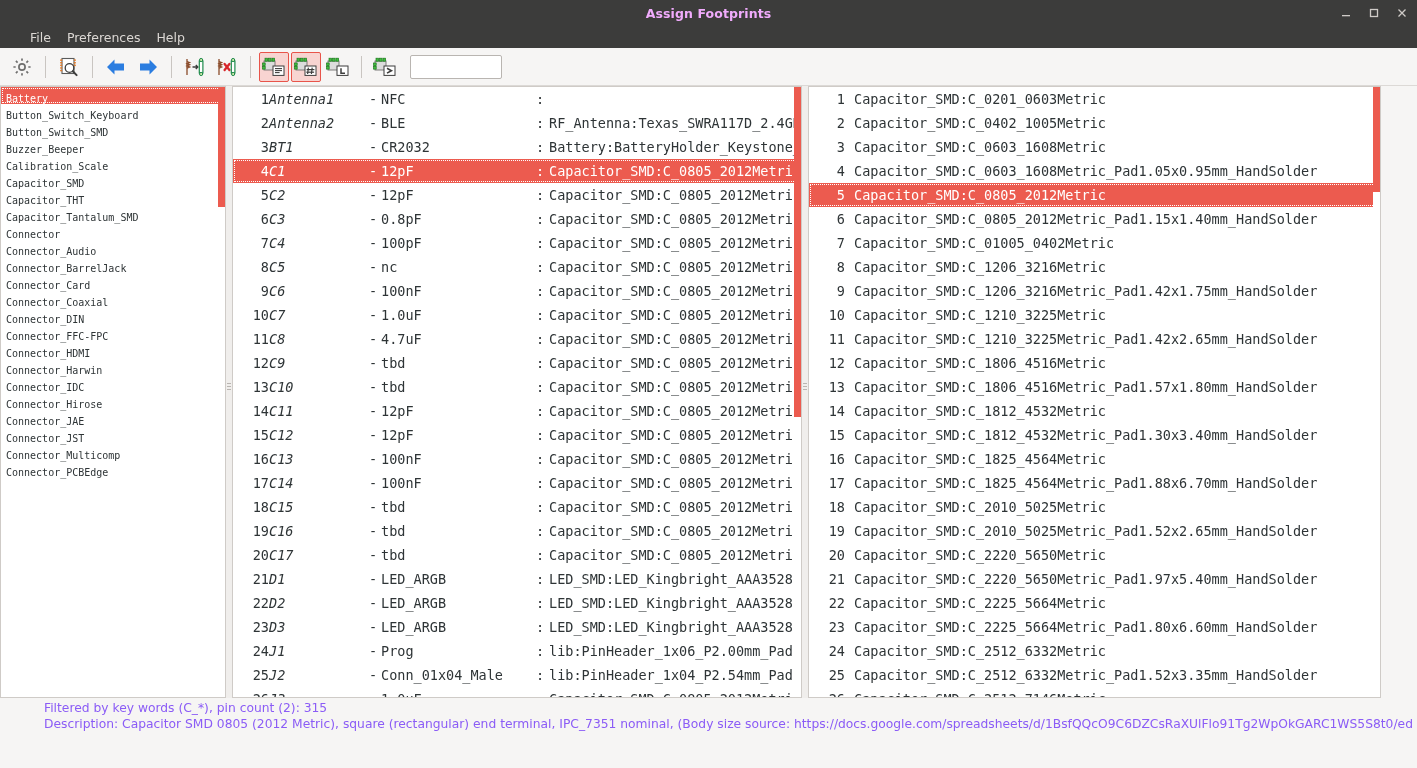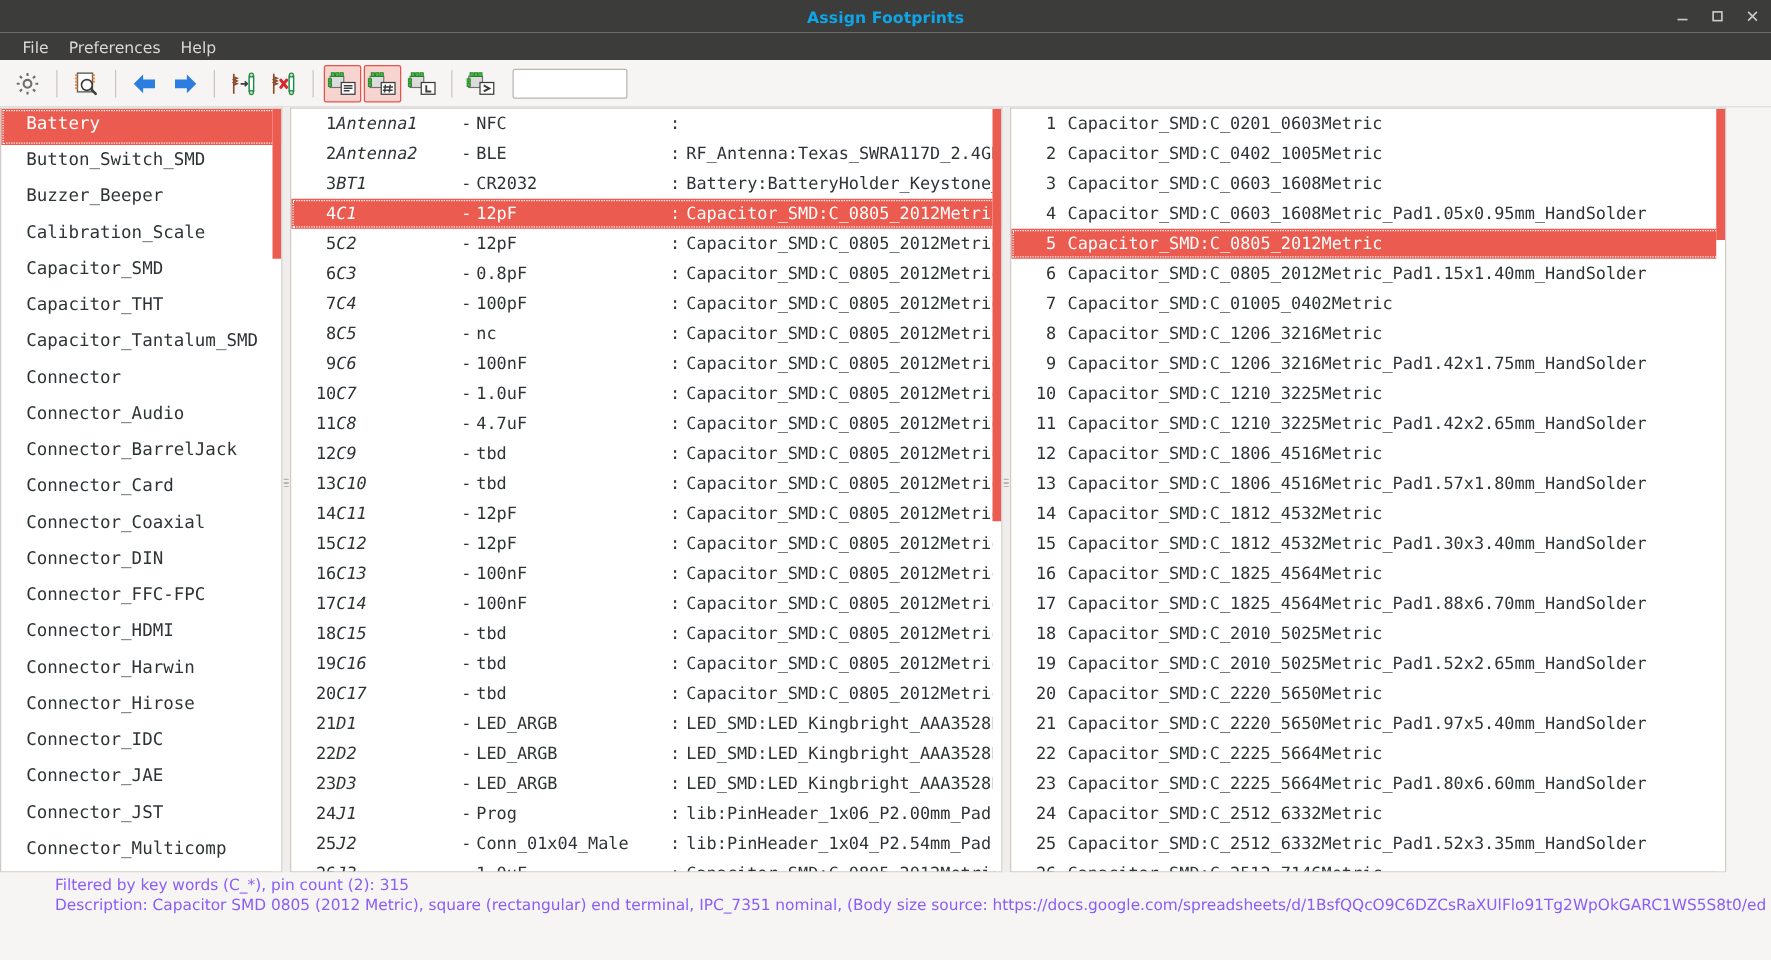--- a/index.html
+++ b/index.html
@@ -11,34 +11,34 @@
   }
   #app { position: relative; width: 1417px; height: 768px; }
 
   
   .titlebar {
     position: absolute; left: 0; top: 0; width: 1417px; height: 26px;
     background: #3c3c3b;
     display: flex; align-items: center; justify-content: center;
   }
   .titlebar .title {
-    font-size: 12.5px; font-weight: bold; color: #0ea5e9;
+    font-size: 12.5px; font-weight: bold; color: #f0abfc;
     letter-spacing: .1px;
   }
   .winbtns {
     position: absolute; right: 8px; top: 0; height: 26px;
     display: flex; align-items: center; gap: 14px;
   }
   .winbtn { width: 14px; height: 14px; position: relative; cursor: pointer; }
   .winbtn svg { display: block; }
 
   
   .menubar {
     position: absolute; left: 0; top: 26px; width: 1417px; height: 22px;
-    background: #3c3c3b; display: flex; align-items: center; padding-left: 10px;
+    background: #3c3c3b; display: flex; align-items: center; padding-left: 22px;
   }
   .menu-item {
     font-size: 12.5px; color: #dcd8d4; padding: 2px 8px; cursor: default;
   }
 
   
   .toolbar {
     position: absolute; left: 0; top: 48px; width: 1417px; height: 38px;
     background: #f6f5f4; display: flex; align-items: center; padding-left: 6px;
     border-bottom: 1px solid #dcd9d6;
@@ -88,22 +88,22 @@
   .vscroll {
     position: absolute; right: 0; top: 0; width: 7px; height: 612px;
     background: #ffffff;
   }
   .vthumb { position: absolute; left: 0; width: 7px; background: #ec5b4f; border-radius: 0; }
 
   
   .list { font-family: "DejaVu Sans Mono", "Liberation Mono", monospace; }
 
   .lib-row {
-    height: 29px; line-height: 24px; font-size: 14px;
-    color: #2e3436; padding-left: 20px; white-space: nowrap; cursor: default;
+    height: 17px; line-height: 24px; font-size: 10px;
+    color: #2e3436; padding-left: 5px; white-space: nowrap; cursor: default;
   }
   .lib-row.sel { background: #ec5b4f; color: #ffffff; outline: 1px dotted #ffffff; outline-offset: -2px; }
 
   .cmp-row {
     height: 24px; line-height: 24px; font-size: 13.5px;
     color: #2e3436; white-space: nowrap; cursor: default;
     display: flex; align-items: center;
   }
   .cmp-row.sel { background: #ec5b4f; color: #ffffff; outline: 1px dotted #ffffff; outline-offset: -2px; }
   .cmp-idx  { width: 36px; text-align: right; flex: 0 0 36px; }
@@ -322,37 +322,38 @@
     </div>
 
     <input class="tb-search" type="text" placeholder="" style="">
   </div>
 
   <div class="panes">
 
     <div class="pane pane-left pane-border">
       <div class="list" id="library-list">
           <div class="lib-row sel">Battery</div>
+          <div class="lib-row">Button_Switch_Keyboard</div>
           <div class="lib-row">Button_Switch_SMD</div>
           <div class="lib-row">Buzzer_Beeper</div>
           <div class="lib-row">Calibration_Scale</div>
           <div class="lib-row">Capacitor_SMD</div>
           <div class="lib-row">Capacitor_THT</div>
           <div class="lib-row">Capacitor_Tantalum_SMD</div>
           <div class="lib-row">Connector</div>
           <div class="lib-row">Connector_Audio</div>
           <div class="lib-row">Connector_BarrelJack</div>
           <div class="lib-row">Connector_Card</div>
           <div class="lib-row">Connector_Coaxial</div>
           <div class="lib-row">Connector_DIN</div>
           <div class="lib-row">Connector_FFC-FPC</div>
           <div class="lib-row">Connector_HDMI</div>
           <div class="lib-row">Connector_Harwin</div>
+          <div class="lib-row">Connector_IDC</div>
           <div class="lib-row">Connector_Hirose</div>
-          <div class="lib-row">Connector_IDC</div>
           <div class="lib-row">Connector_JAE</div>
           <div class="lib-row">Connector_JST</div>
           <div class="lib-row">Connector_Multicomp</div>
           <div class="lib-row">Connector_PCBEdge</div>
         </div>
       <div class="vscroll">
         <div class="vthumb" id="lib-thumb" style="top: 0px; height: 120px;"></div>
       </div>
     </div>
 

